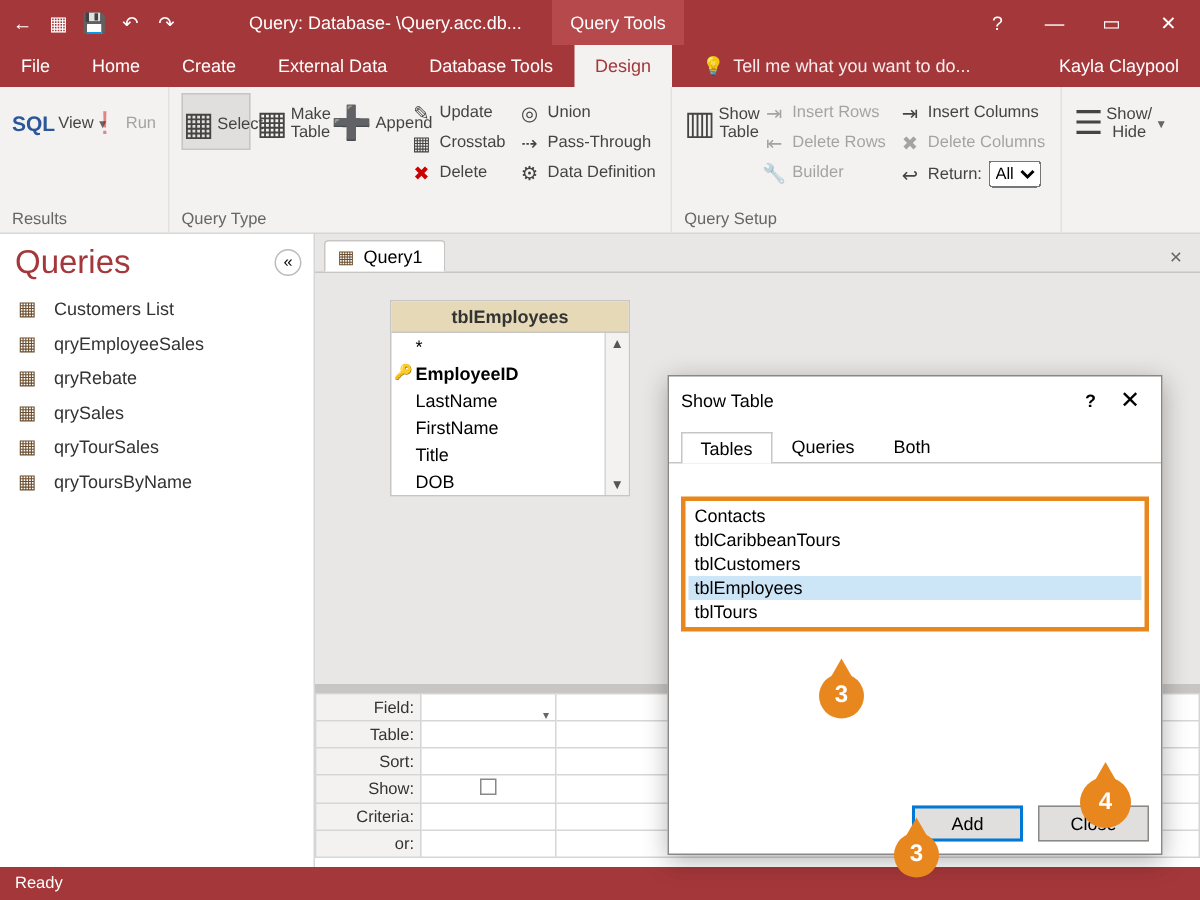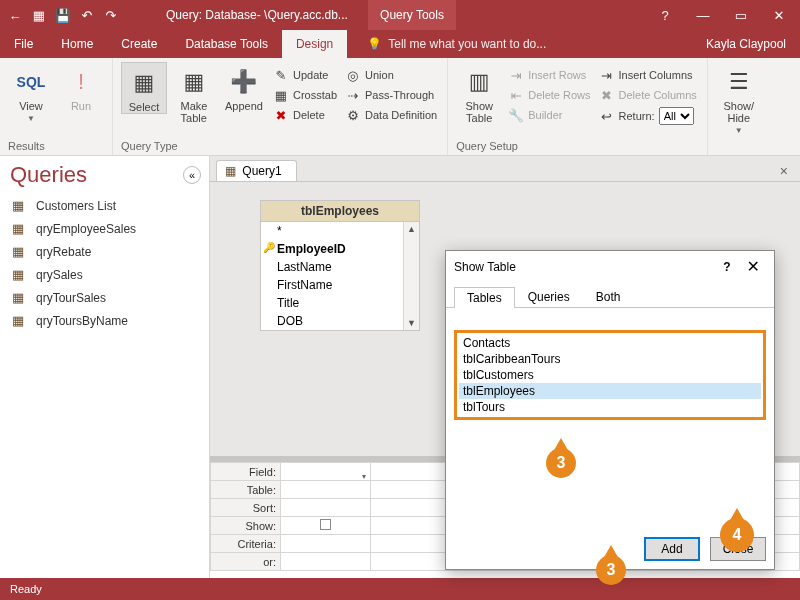--- a/index.html
+++ b/index.html
@@ -14,21 +14,21 @@
 .titlebar .winctl .wc { width:34px; height:24px; display:flex; align-items:center; justify-content:center; font-size:13px; }
 .menubar { height:28px; background:#a4373a; color:#fff; display:flex; align-items:stretch; }
 .menubar .mitem { padding:0 14px; display:flex; align-items:center; font-size:12px; }
 .menubar .mitem.active { background:#f3f2f1; color:#a4373a; }
 .menubar .tell { flex:1; display:flex; align-items:center; gap:6px; padding-left:20px; opacity:.9; }
 .menubar .user { padding:0 14px; display:flex; align-items:center; }
 .ribbon { height:98px; background:#f3f2f1; border-bottom:1px solid #d6d6d6; display:flex; }
 .rgroup { border-right:1px solid #e1e1e1; padding:4px 8px 0 8px; display:flex; flex-direction:column; height:100%; }
 .rgroup .body { flex:1; display:flex; align-items:flex-start; gap:4px; }
 .rgroup .label { text-align:left; font-size:11px; color:#666; padding:2px 0 3px; }
-.bigbtn { width:46px; display:flex; flex-direction:column; align-items:center; gap:2px; color:#444; font-size:11px; padding-top:4px; }
+.bigbtn { width:46px; display:flex; flex-direction:row; align-items:center; gap:2px; color:#444; font-size:11px; padding-top:4px; }
 .bigbtn .ico { width:32px; height:32px; display:flex; align-items:center; justify-content:center; font-size:22px; }
 .bigbtn.sel { background:#e1dfdd; border:1px solid #c8c6c4; }
 .bigbtn.disabled { opacity:.45; }
 .smallstack { display:flex; flex-direction:column; gap:2px; padding-top:4px; }
 .smallbtn { display:flex; align-items:center; gap:4px; font-size:11px; color:#444; padding:1px 2px; white-space:nowrap; }
 .smallbtn .si { width:16px; height:16px; display:inline-flex; align-items:center; justify-content:center; font-size:13px; }
 .workspace { position:absolute; top:156px; bottom:22px; left:0; right:0; display:flex; }
 .nav { width:210px; background:#fff; border-right:1px solid #d6d6d6; display:flex; flex-direction:column; }
 .nav .navhdr { display:flex; align-items:center; padding:6px 8px 4px 10px; }
 .nav .navhdr .txt { color:#a4373a; font-size:22px; font-weight:300; flex:1; }
@@ -65,21 +65,21 @@
 .dialog .dtitle .dq { padding:0 10px; font-weight:bold; }
 .dialog .dtitle .dx { padding:0 6px; font-size:16px; font-weight:300; }
 .dialog .dtabs { display:flex; padding:4px 8px 0 8px; border-bottom:1px solid #c8c6c4; }
 .dialog .dtab { padding:3px 12px; font-size:12px; border:1px solid transparent; border-bottom:none; }
 .dialog .dtab.active { border-color:#c8c6c4; background:#fff; position:relative; top:1px; }
 .dialog .dlist { margin:22px 8px; border:3px solid #e8871e; flex:0 0 auto; padding:2px; }
 .dialog .dlist .ditem { padding:1px 4px; font-size:12px; }
 .dialog .dlist .ditem.sel { background:#cde6f7; }
 .dialog .dspace { flex:1; position:relative; }
 .dialog .dbtns { display:flex; justify-content:flex-end; gap:10px; padding:8px; }
-.dialog .dbtn { width:56px; height:24px; border:1px solid #8a8886; background:#e1dfdd; font-size:12px; display:flex; align-items:center; justify-content:center; }
+.dialog .dbtn { width:74px; height:24px; border:1px solid #8a8886; background:#e1dfdd; font-size:12px; display:flex; align-items:center; justify-content:center; }
 .dialog .dbtn.primary { border:2px solid #0078d4; }
 .callout { position:absolute; background:#e8871e; color:#fff; font-weight:700; font-size:16px; border-radius:50%; display:flex; align-items:center; justify-content:center; }
 .callout.round { width:30px; height:30px; }
 .callout.tail::before { content:""; position:absolute; width:0; height:0; }
 .callout.c3a { width:30px; height:30px; }
 .callout.c3a::before { border-left:8px solid transparent; border-right:8px solid transparent; border-bottom:14px solid #e8871e; top:-10px; left:7px; }
 .callout.c4 { width:34px; height:34px; }
 .callout.c4::before { border-left:8px solid transparent; border-right:8px solid transparent; border-bottom:14px solid #e8871e; top:-10px; left:9px; }
 .drop-arrow { font-size:8px; color:#666; }
 select.ret { font-size:11px; height:18px; }
@@ -103,20 +103,21 @@
     <div class="wc">—</div>
     <div class="wc">▭</div>
     <div class="wc">✕</div>
   </div>
 </div>
 
 <div class="menubar">
   <div class="mitem">File</div>
   <div class="mitem">Home</div>
   <div class="mitem">Create</div>
+  <div class="mitem">External Data</div>
   <div class="mitem">Database Tools</div>
   <div class="mitem active">Design</div>
   <div class="tell">
     <span>💡</span>
     <span>Tell me what you want to do...</span>
   </div>
   <div class="user">Kayla Claypool</div>
 </div>
 
 <div class="ribbon">

